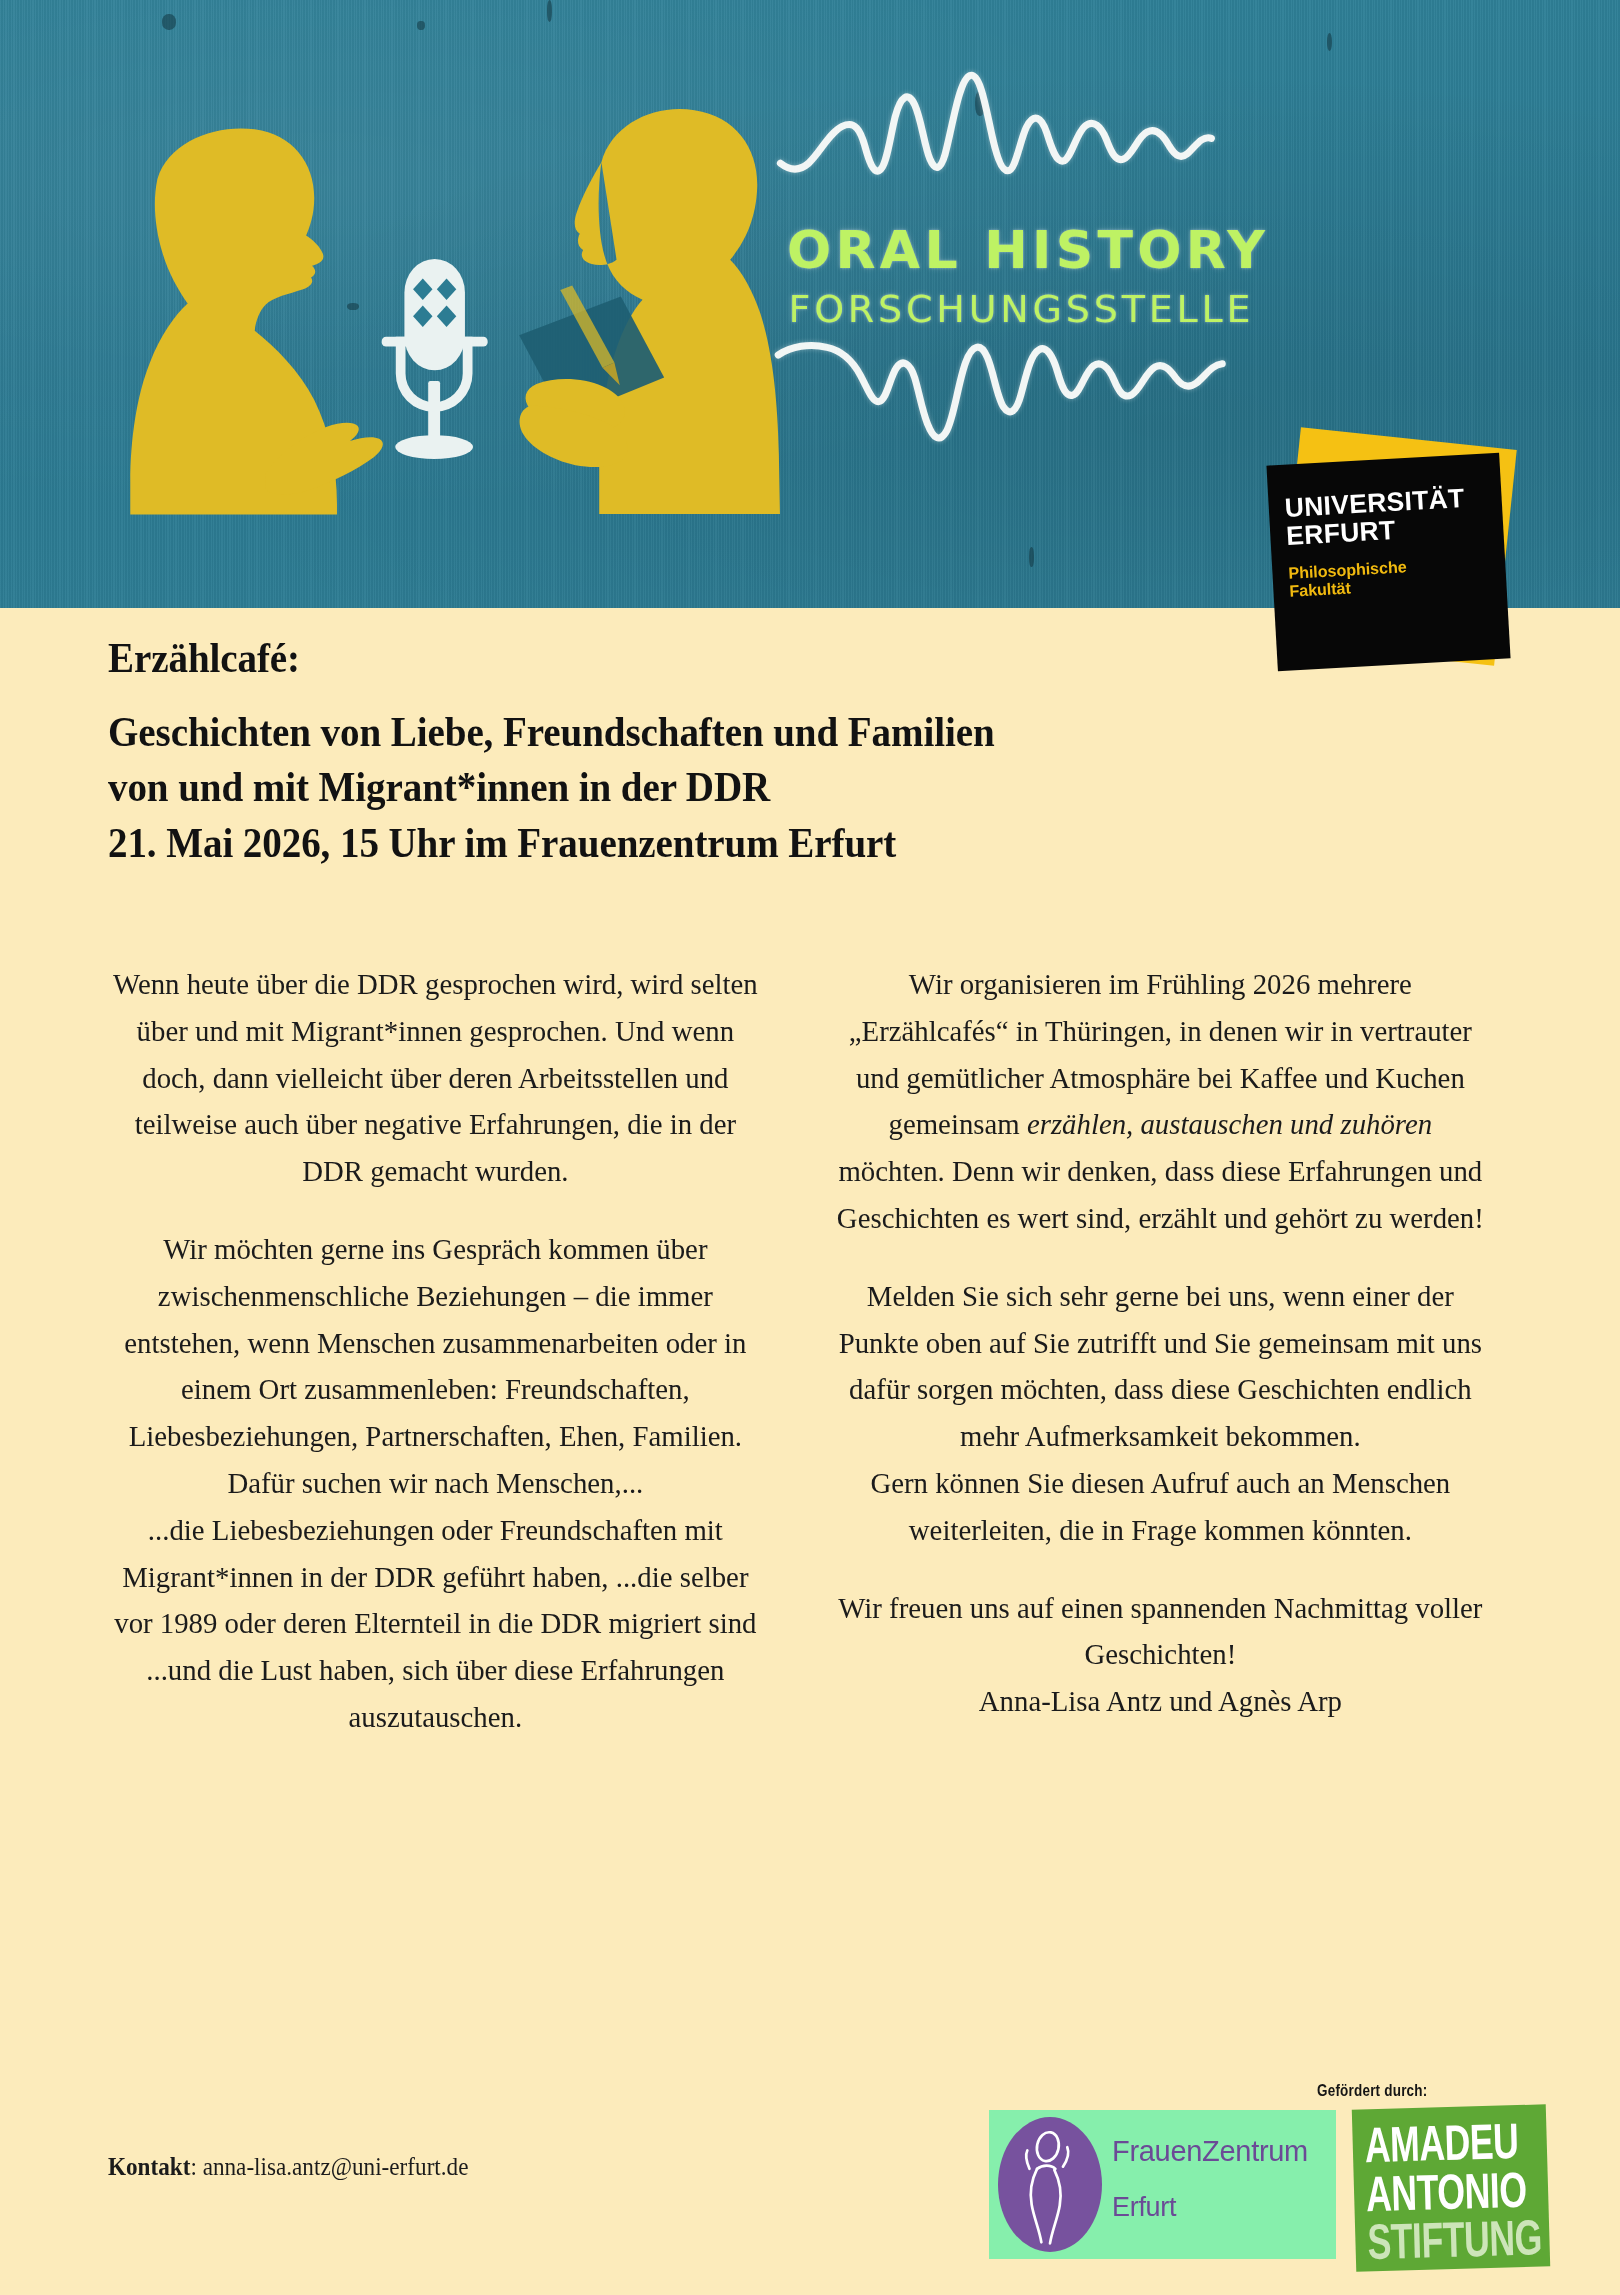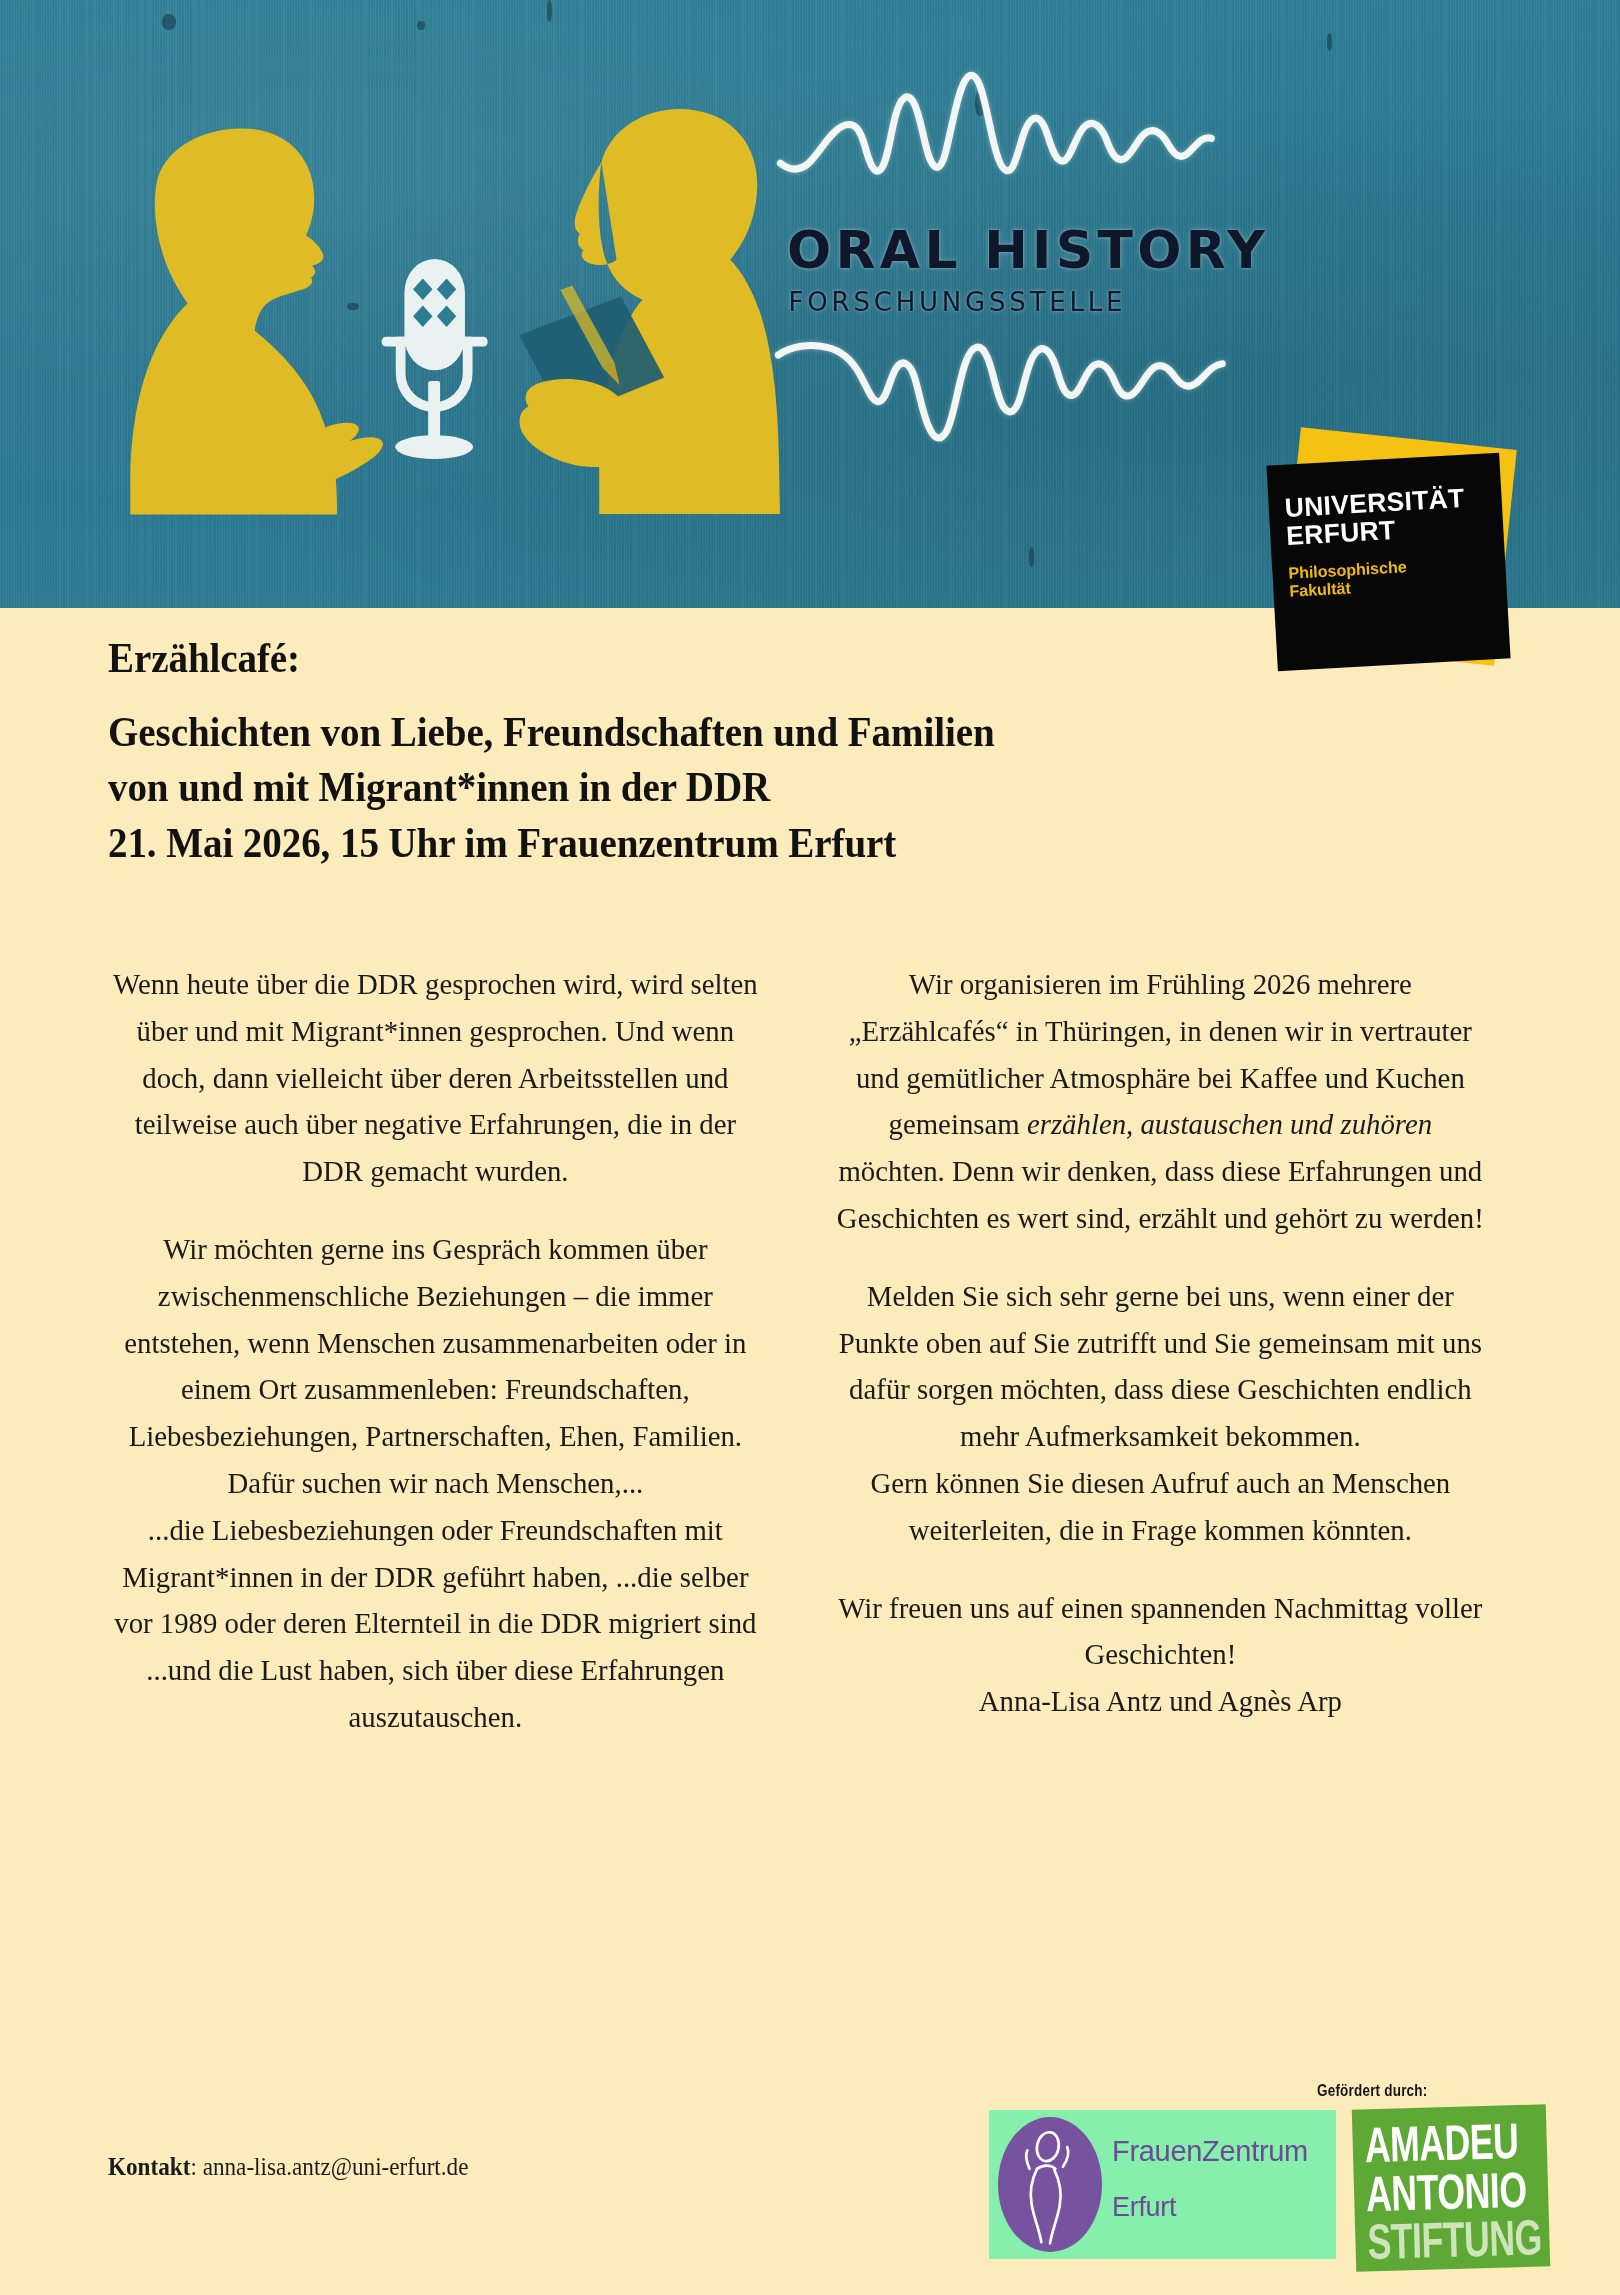--- a/index.html
+++ b/index.html
@@ -155,26 +155,26 @@
     font-weight:700;color:#F0B90F;font-size:16.2px;line-height:1.12;
     letter-spacing:-0.1px;
   }
   #uni-text .u3{margin-top:14px;}
 
   
   #wordmark{position:absolute;left:775px;top:70px;width:623px;height:368px;}
   .chalk-text{
     position:absolute;
     font-family:"DejaVu Sans", sans-serif;
-    color:#0f172a;
+    color:#bef264;
     text-shadow:0 0 2.7px rgba(255,255,255,.42), 0 0 7.6px rgba(255,255,255,.18);
     white-space:nowrap;
   }
   #oh-line{left:12px;top:150px;font-size:52px;font-weight:700;letter-spacing:4.3px;}
-  #fs-line{left:13.5px;top:217px;font-size:26px;font-weight:400;letter-spacing:3.8px;}
+  #fs-line{left:13.5px;top:217px;font-size:38px;font-weight:400;letter-spacing:3.8px;}
 
   svg{display:block;overflow:visible;}
 </style>
 </head>
 <body>
 
 <div id="poster">
 
   <div id="header-band">
     <div id="header-texture"></div>

